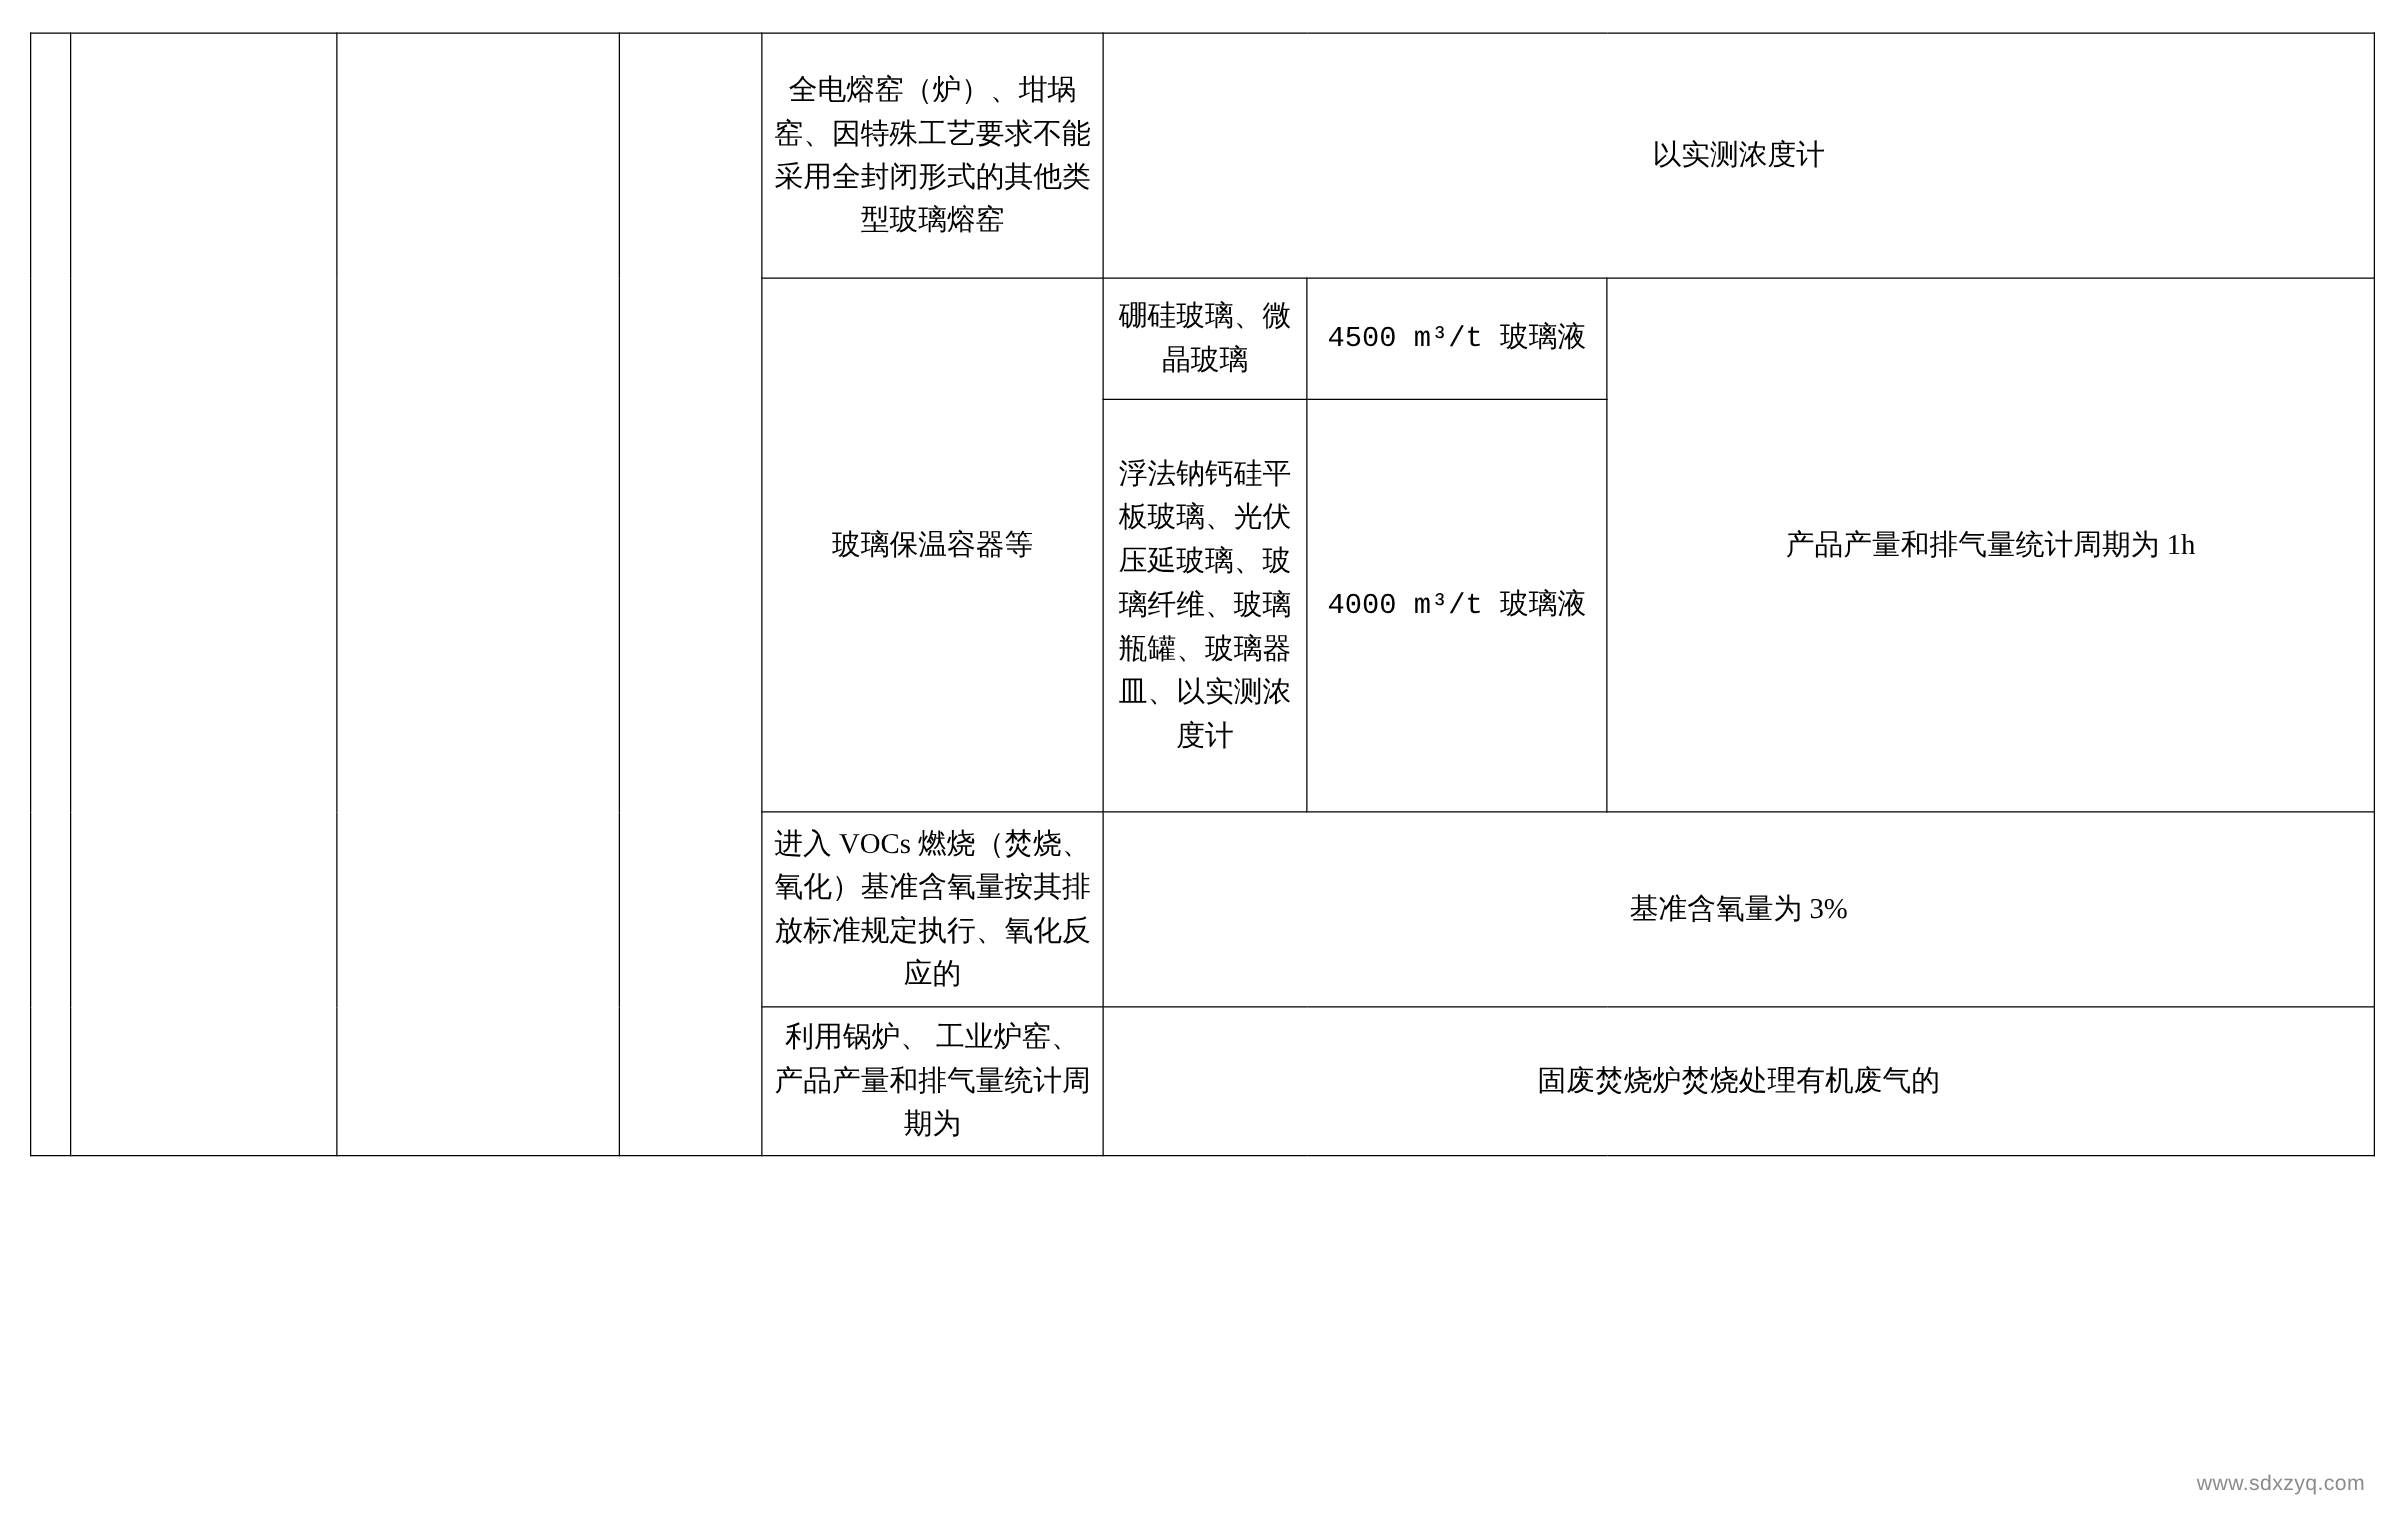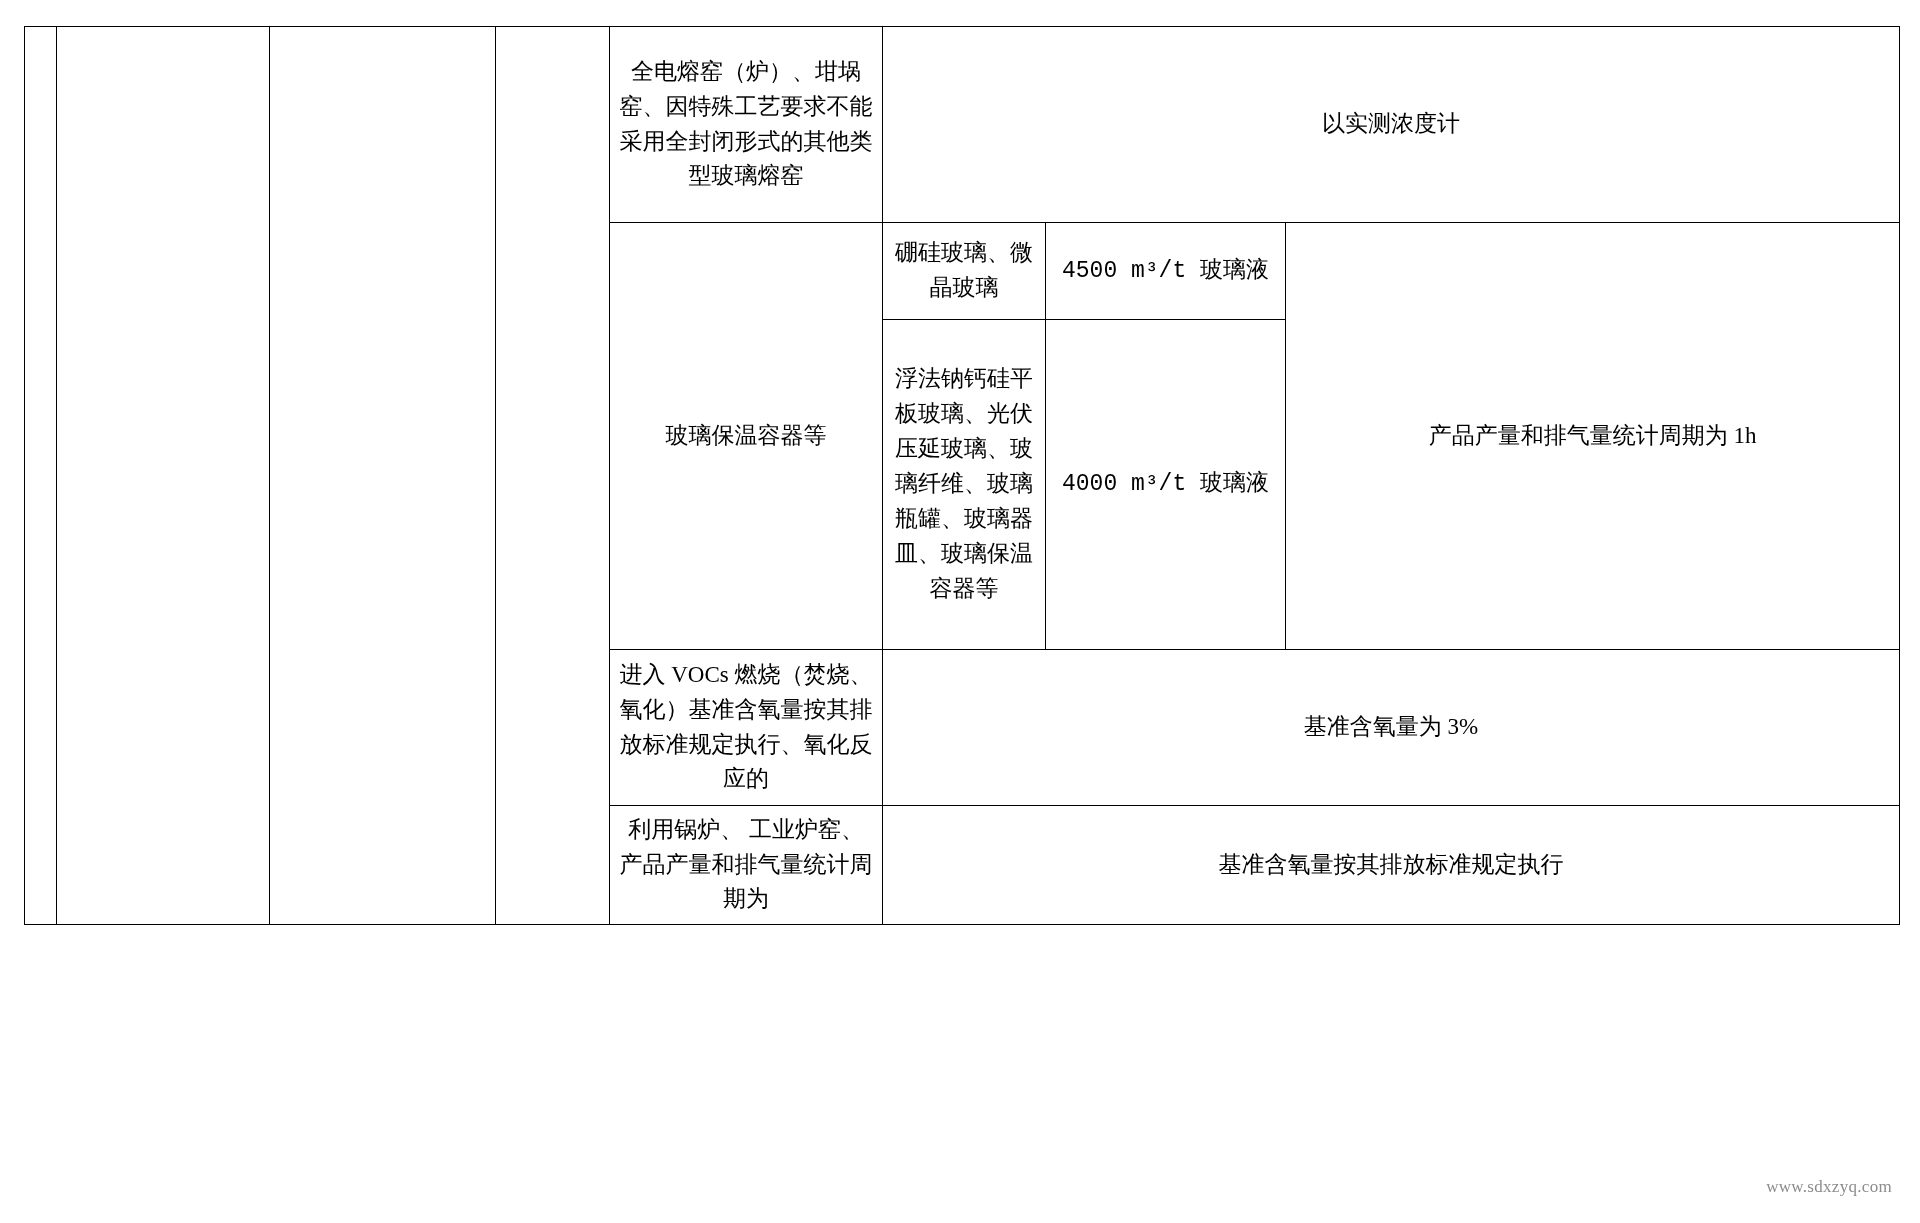--- a/index.html
+++ b/index.html
@@ -46,21 +46,21 @@
   .c4 { width: 114px; }
   .c5 { width: 273px; }
   .c6 { width: 163px; }
   .c7 { width: 240px; }
   .c8 { width: 614px; }
   .empty-cell { }
   .footer-url {
     position: absolute;
     right: 28px;
     bottom: 26px;
-    font-family: Liberation Serif, serif;
+    font-family: Liberation Sans, sans-serif;
     font-size: 17px;
     color: #8c8c8c;
     letter-spacing: 0.3px;
     text-align: right;
   }
   .nowrap { white-space: nowrap; font-family: Liberation Mono, monospace; }
 </style>
 </head>
 <body>
 
@@ -89,31 +89,31 @@
       </tr>
 
       <tr>
         <td rowspan="2">玻璃保温容器等</td>
         <td style="height:97px">硼硅玻璃、微晶玻璃</td>
         <td class="nowrap">4500 m³/t  玻璃液</td>
         <td rowspan="2">产品产量和排气量统计周期为 1h</td>
       </tr>
 
       <tr>
-        <td style="height:330px">浮法钠钙硅平板玻璃、光伏压延玻璃、玻璃纤维、玻璃瓶罐、玻璃器皿、玻璃保温容器等</td>
+        <td style="height:330px">浮法钠钙硅平板玻璃、光伏压延玻璃、玻璃纤维、玻璃瓶罐、玻璃器皿、以实测浓度计</td>
         <td class="nowrap">4000 m³/t  玻璃液</td>
       </tr>
 
       <tr>
         <td style="height:156px">进入 VOCs 燃烧（焚烧、氧化）基准含氧量按其排放标准规定执行、氧化反应的</td>
         <td colspan="3">基准含氧量为 3%</td>
       </tr>
 
       <tr>
         <td style="height:119px">利用锅炉、 工业炉窑、产品产量和排气量统计周期为</td>
-        <td colspan="3">基准含氧量按其排放标准规定执行</td>
+        <td colspan="3">固废焚烧炉焚烧处理有机废气的</td>
       </tr>
     </tbody>
   </table>
 
   <div class="footer-url">www.sdxzyq.com</div>
 
 </div>
 
 </body></html>

